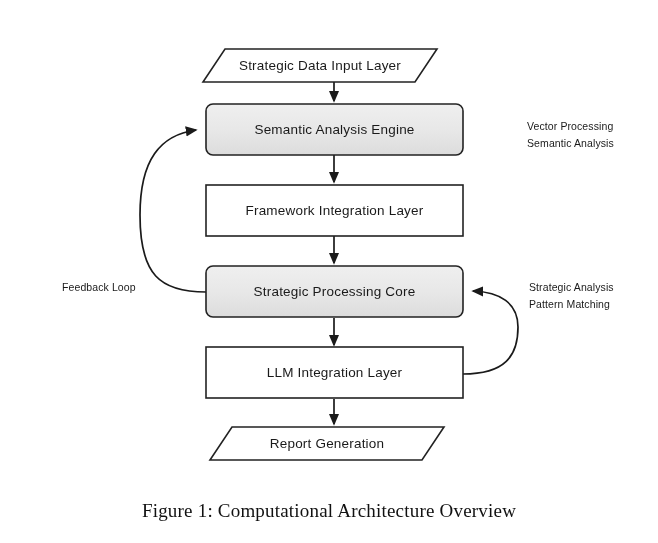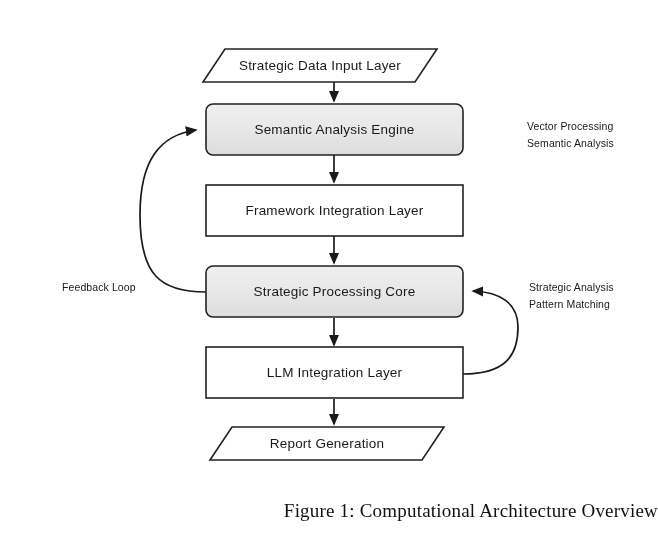--- a/index.html
+++ b/index.html
@@ -68,21 +68,21 @@
   .edge-curve {
     stroke: #1a1a1a;
     stroke-width: 1.7;
     fill: none;
   }
   .caption {
     position: absolute;
     left: 0;
     top: 500px;
     width: 658px;
-    text-align: right;
+    text-align: center;
     font-family: "Liberation Serif", serif;
     font-size: 19px;
     color: #111111;
     letter-spacing: 0.2px;
   }
 </style>
 </head>
 <body>
 
 <div id="figure-root">

